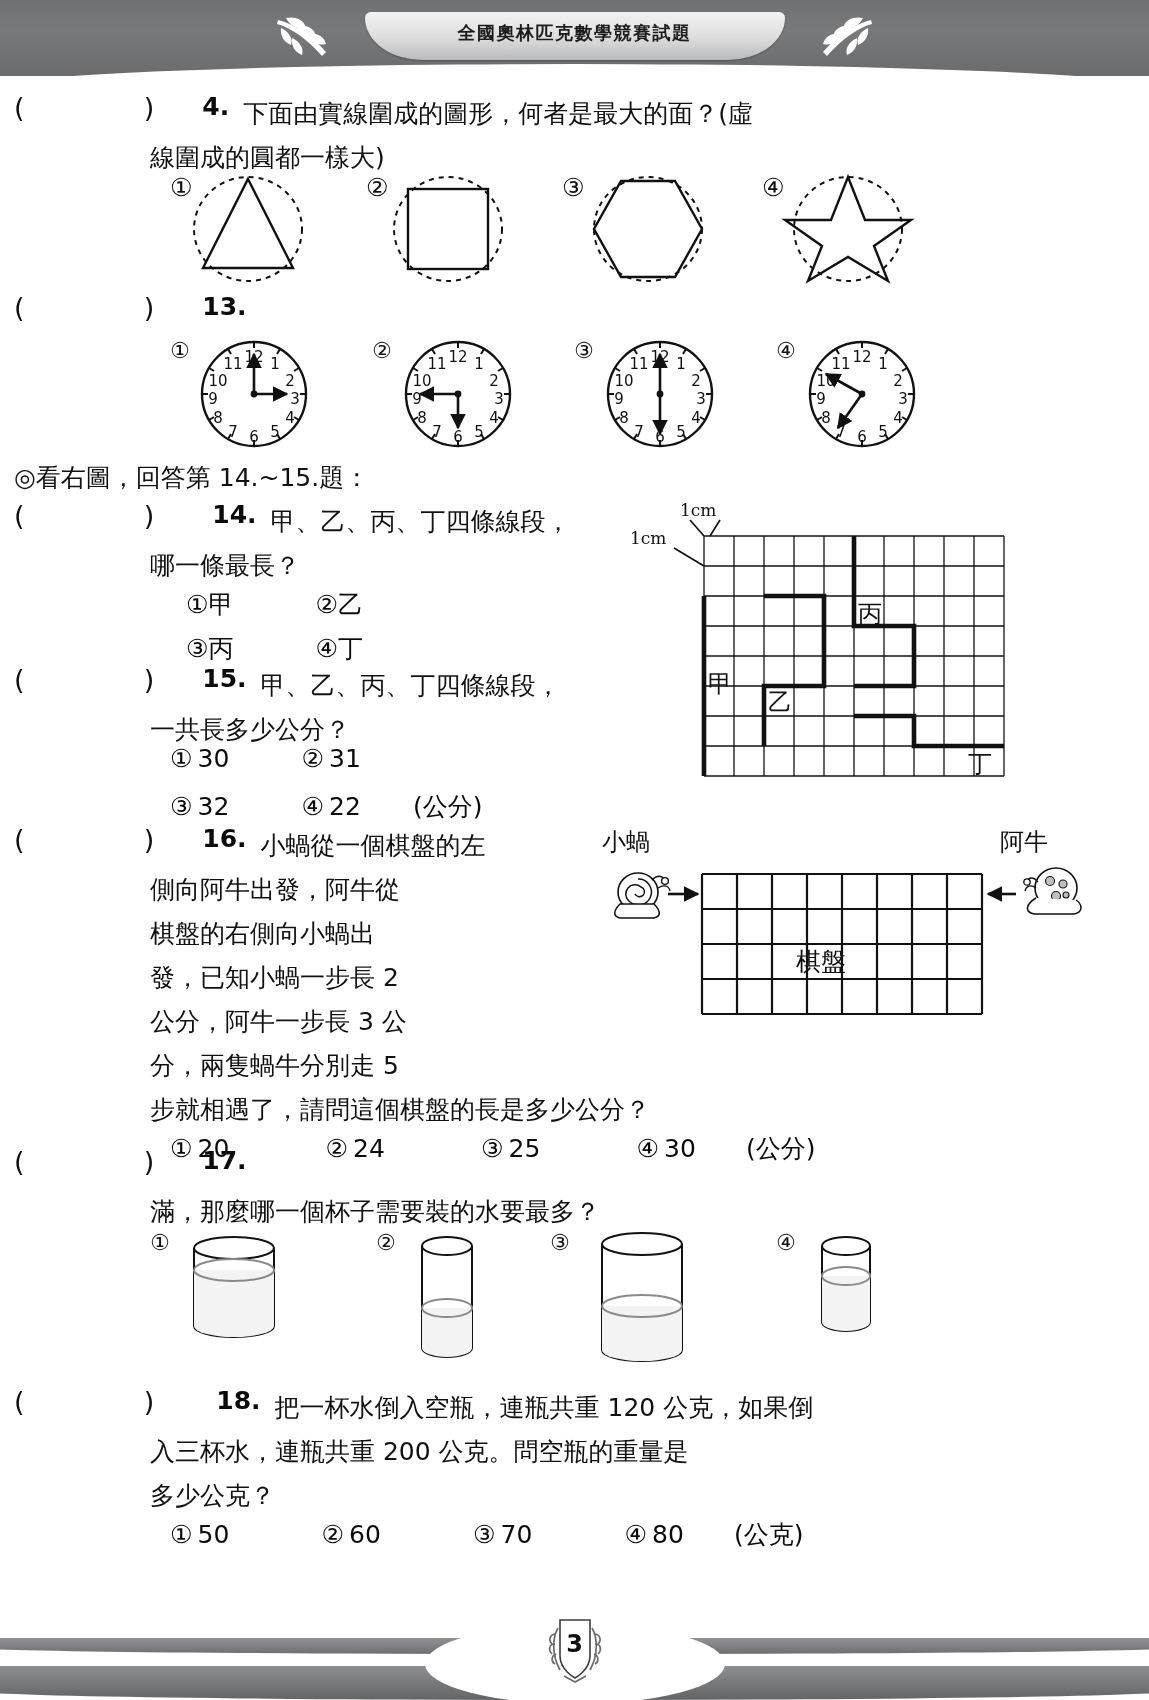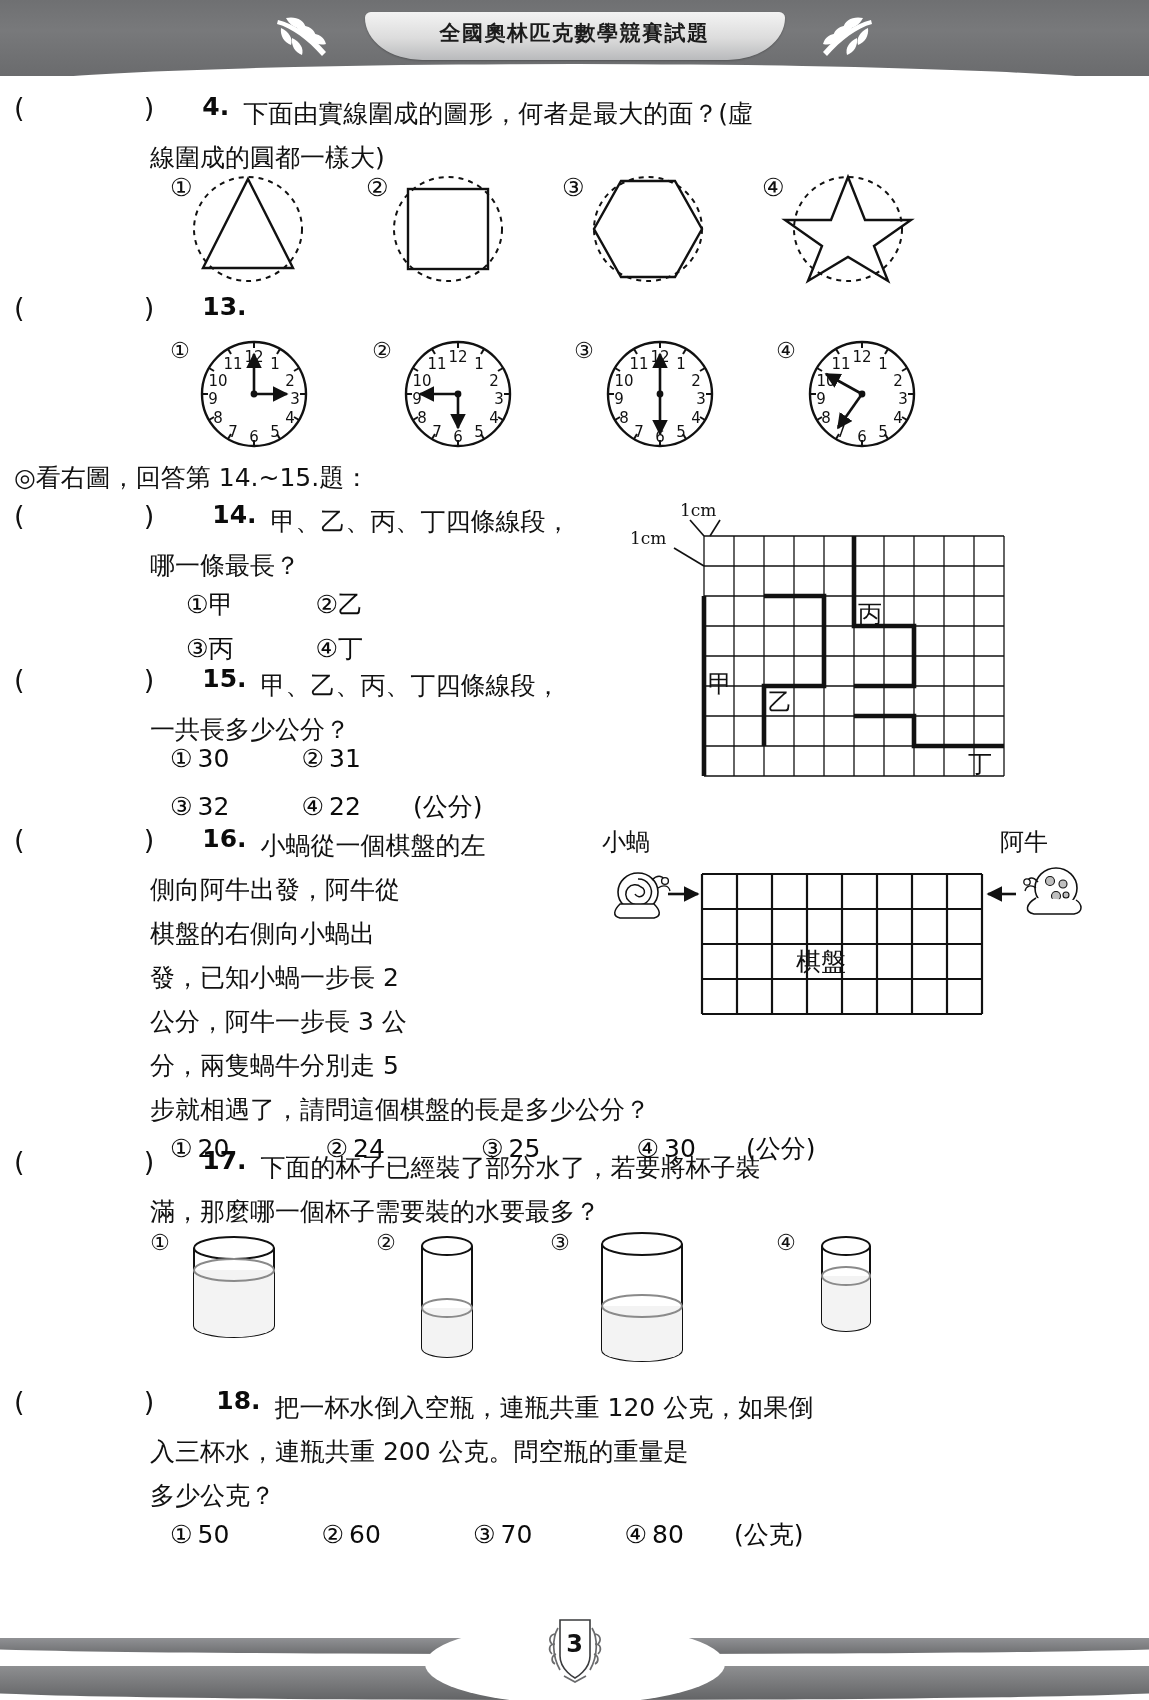--- a/index.html
+++ b/index.html
@@ -22,21 +22,21 @@
   }
   .hdr-plate{
     position:absolute;left:50%;top:12px;transform:translateX(-50%);
     width:420px;height:48px;
     background:linear-gradient(180deg,#f3f3f3 0%,#dcdcdc 55%,#b9babc 100%);
     border-radius:6px 6px 60px 60px/6px 6px 44px 44px;
     display:flex;align-items:center;justify-content:center;
     box-shadow:0 1px 2px rgba(0,0,0,.25);
   }
   .hdr-title{
-    font-size:21px;font-weight:bold;letter-spacing:1.5px;color:#1c1c1c;
+    font-size:18px;font-weight:bold;letter-spacing:1.5px;color:#1c1c1c;
     font-family:"DejaVu Sans","Liberation Sans",sans-serif;
     padding-bottom:6px;
     text-align:center;
   }
   .laurel{position:absolute;top:14px;width:64px;height:46px;}
   .laurel.left{left:276px;}
   .laurel.right{right:276px;transform:scaleX(-1);}
   
   .footer{
     position:absolute;left:0;bottom:0;width:1149px;height:96px;overflow:hidden;
@@ -380,21 +380,20 @@
       <path d="M16 20 c-5 -6 -10 -5 -11 1" fill="none" stroke="#111" stroke-width="1.4"></path>
       <circle cx="5" cy="20" r="3.2" fill="#fff" stroke="#111" stroke-width="1.3"></circle>
       <path d="M14 26 c-5 -4 -10 -2 -11 3" fill="none" stroke="#111" stroke-width="1.3"></path>
     </g>
   </svg>
 </div>
 
 <div class="qrow" style="left:14px;top:1146px;">
   <span class="paren">(&nbsp;&nbsp;)</span>
   <span class="qnum" style="margin-left:14px;">17.</span>
-  <span class="zh" style="margin-left:14px;">下面的杯子已經裝了部分水了，若要將杯子裝</span>
 </div>
 <div class="zh" style="position:absolute;left:150px;top:1190px;">滿，那麼哪一個杯子需要裝的水要最多？</div>
 
 <div class="fig" style="left:150px;top:1226px;">
   <svg width="900" height="140" viewBox="0 0 900 140">
     <g fill="none" stroke="#111" stroke-width="2">
 
       <text x="0" y="24" font-size="22" fill="#111" stroke="none">①</text>
       <g>
         <path d="M44 22 L44 100"></path>

